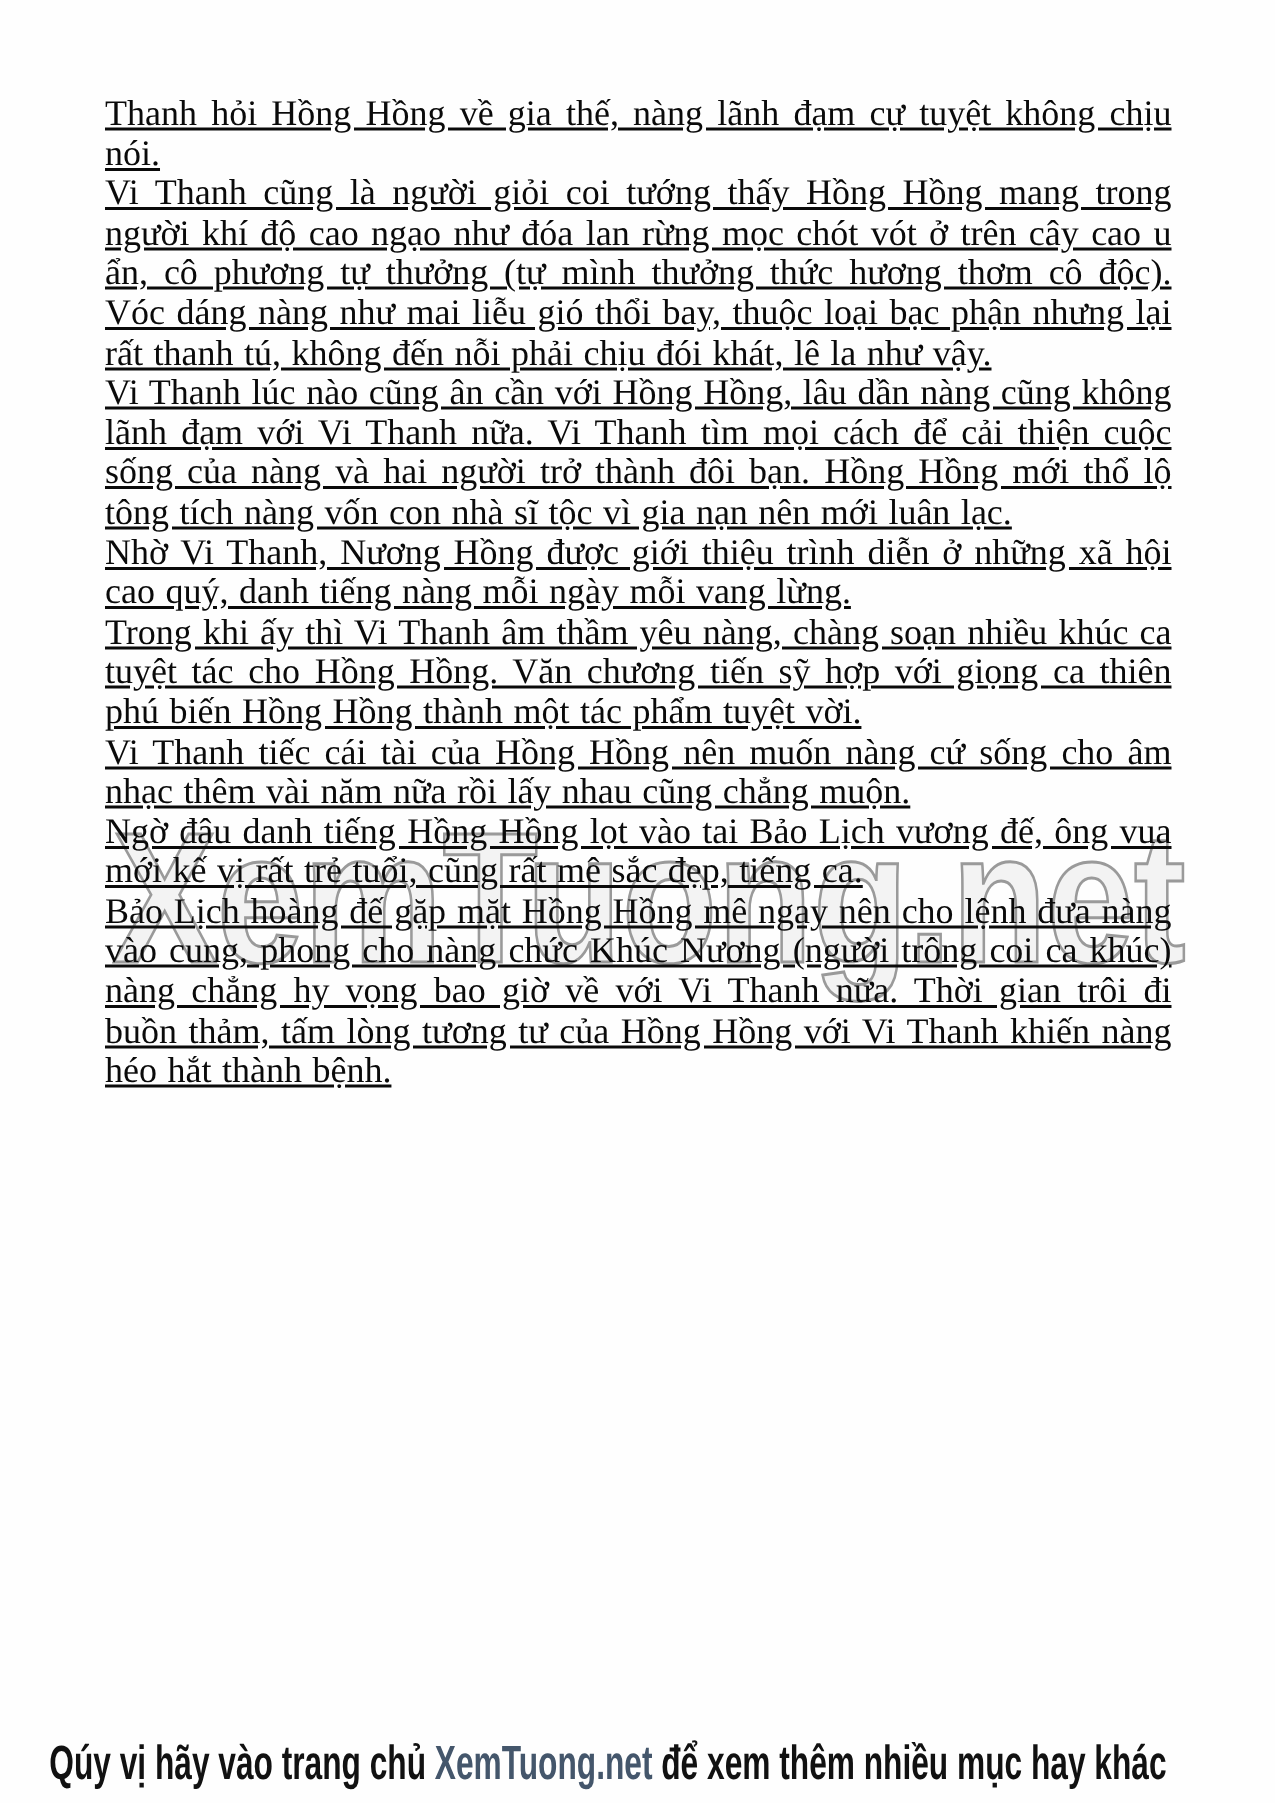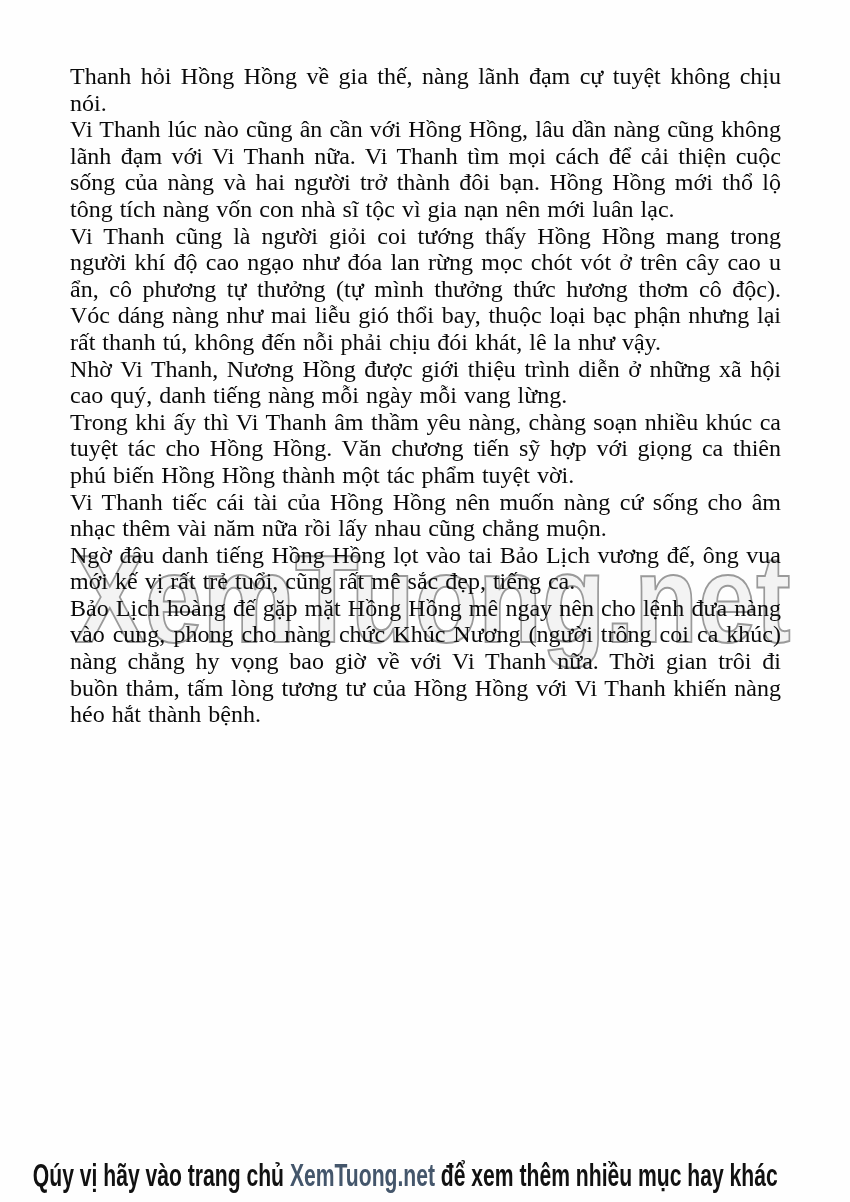--- a/index.html
+++ b/index.html
@@ -41,20 +41,21 @@
     z-index: 1;
     font-size: 24px;
     line-height: 26.6px;
     color: #0a0a0a;
     text-align: justify;
     word-spacing: 1px;
   }
   .content p {
     margin: 0;
     padding: 0;
+    text-decoration: underline;
   }
   .footer {
     position: absolute;
     top: 1155px;
     left: 0;
     width: 810px;
     z-index: 1;
     display: flex;
     justify-content: center;
   }
@@ -76,22 +77,22 @@
 </style>
 </head>
 <body>
 
 <div class="page">
 
   <div class="watermark" style="color: rgb(243, 243, 243); -webkit-text-stroke: 2px rgb(154, 154, 154);">XemTuong.net</div>
 
   <div class="content">
     <p>Thanh hỏi Hồng Hồng về gia thế, nàng lãnh đạm cự tuyệt không chịu nói.</p>
+    <p>Vi Thanh cũng là người giỏi coi tướng thấy Hồng Hồng mang trong người khí độ cao ngạo như đóa lan rừng mọc chót vót ở trên cây cao u ẩn, cô phương tự thưởng (tự mình thưởng thức hương thơm cô độc). Vóc dáng nàng như mai liễu gió thổi bay, thuộc loại bạc phận nhưng lại rất thanh tú, không đến nỗi phải chịu đói khát, lê la như vậy.</p>
     <p>Vi Thanh lúc nào cũng ân cần với Hồng Hồng, lâu dần nàng cũng không lãnh đạm với Vi Thanh nữa. Vi Thanh tìm mọi cách để cải thiện cuộc sống của nàng và hai người trở thành đôi bạn. Hồng Hồng mới thổ lộ tông tích nàng vốn con nhà sĩ tộc vì gia nạn nên mới luân lạc.</p>
-    <p>Vi Thanh cũng là người giỏi coi tướng thấy Hồng Hồng mang trong người khí độ cao ngạo như đóa lan rừng mọc chót vót ở trên cây cao u ẩn, cô phương tự thưởng (tự mình thưởng thức hương thơm cô độc). Vóc dáng nàng như mai liễu gió thổi bay, thuộc loại bạc phận nhưng lại rất thanh tú, không đến nỗi phải chịu đói khát, lê la như vậy.</p>
     <p>Nhờ Vi Thanh, Nương Hồng được giới thiệu trình diễn ở những xã hội cao quý, danh tiếng nàng mỗi ngày mỗi vang lừng.</p>
     <p>Trong khi ấy thì Vi Thanh âm thầm yêu nàng, chàng soạn nhiều khúc ca tuyệt tác cho Hồng Hồng. Văn chương tiến sỹ hợp với giọng ca thiên phú biến Hồng Hồng thành một tác phẩm tuyệt vời.</p>
     <p>Vi Thanh tiếc cái tài của Hồng Hồng nên muốn nàng cứ sống cho âm nhạc thêm vài năm nữa rồi lấy nhau cũng chẳng muộn.</p>
     <p>Ngờ đâu danh tiếng Hồng Hồng lọt vào tai Bảo Lịch vương đế, ông vua mới kế vị rất trẻ tuổi, cũng rất mê sắc đẹp, tiếng ca.</p>
     <p>Bảo Lịch hoàng đế gặp mặt Hồng Hồng mê ngay nên cho lệnh đưa nàng vào cung, phong cho nàng chức Khúc Nương (người trông coi ca khúc) nàng chẳng hy vọng bao giờ về với Vi Thanh nữa. Thời gian trôi đi buồn thảm, tấm lòng tương tư của Hồng Hồng với Vi Thanh khiến nàng héo hắt thành bệnh.</p>
   </div>
 
   <div class="footer">
     <div class="footer-text" style="color: rgb(17, 17, 17);"><span>Qúy vị hãy vào trang chủ </span><span class="footer-link" style="color: rgb(68, 86, 107);">XemTuong.net</span><span> để xem thêm nhiều mục hay khác</span></div>
   </div>

